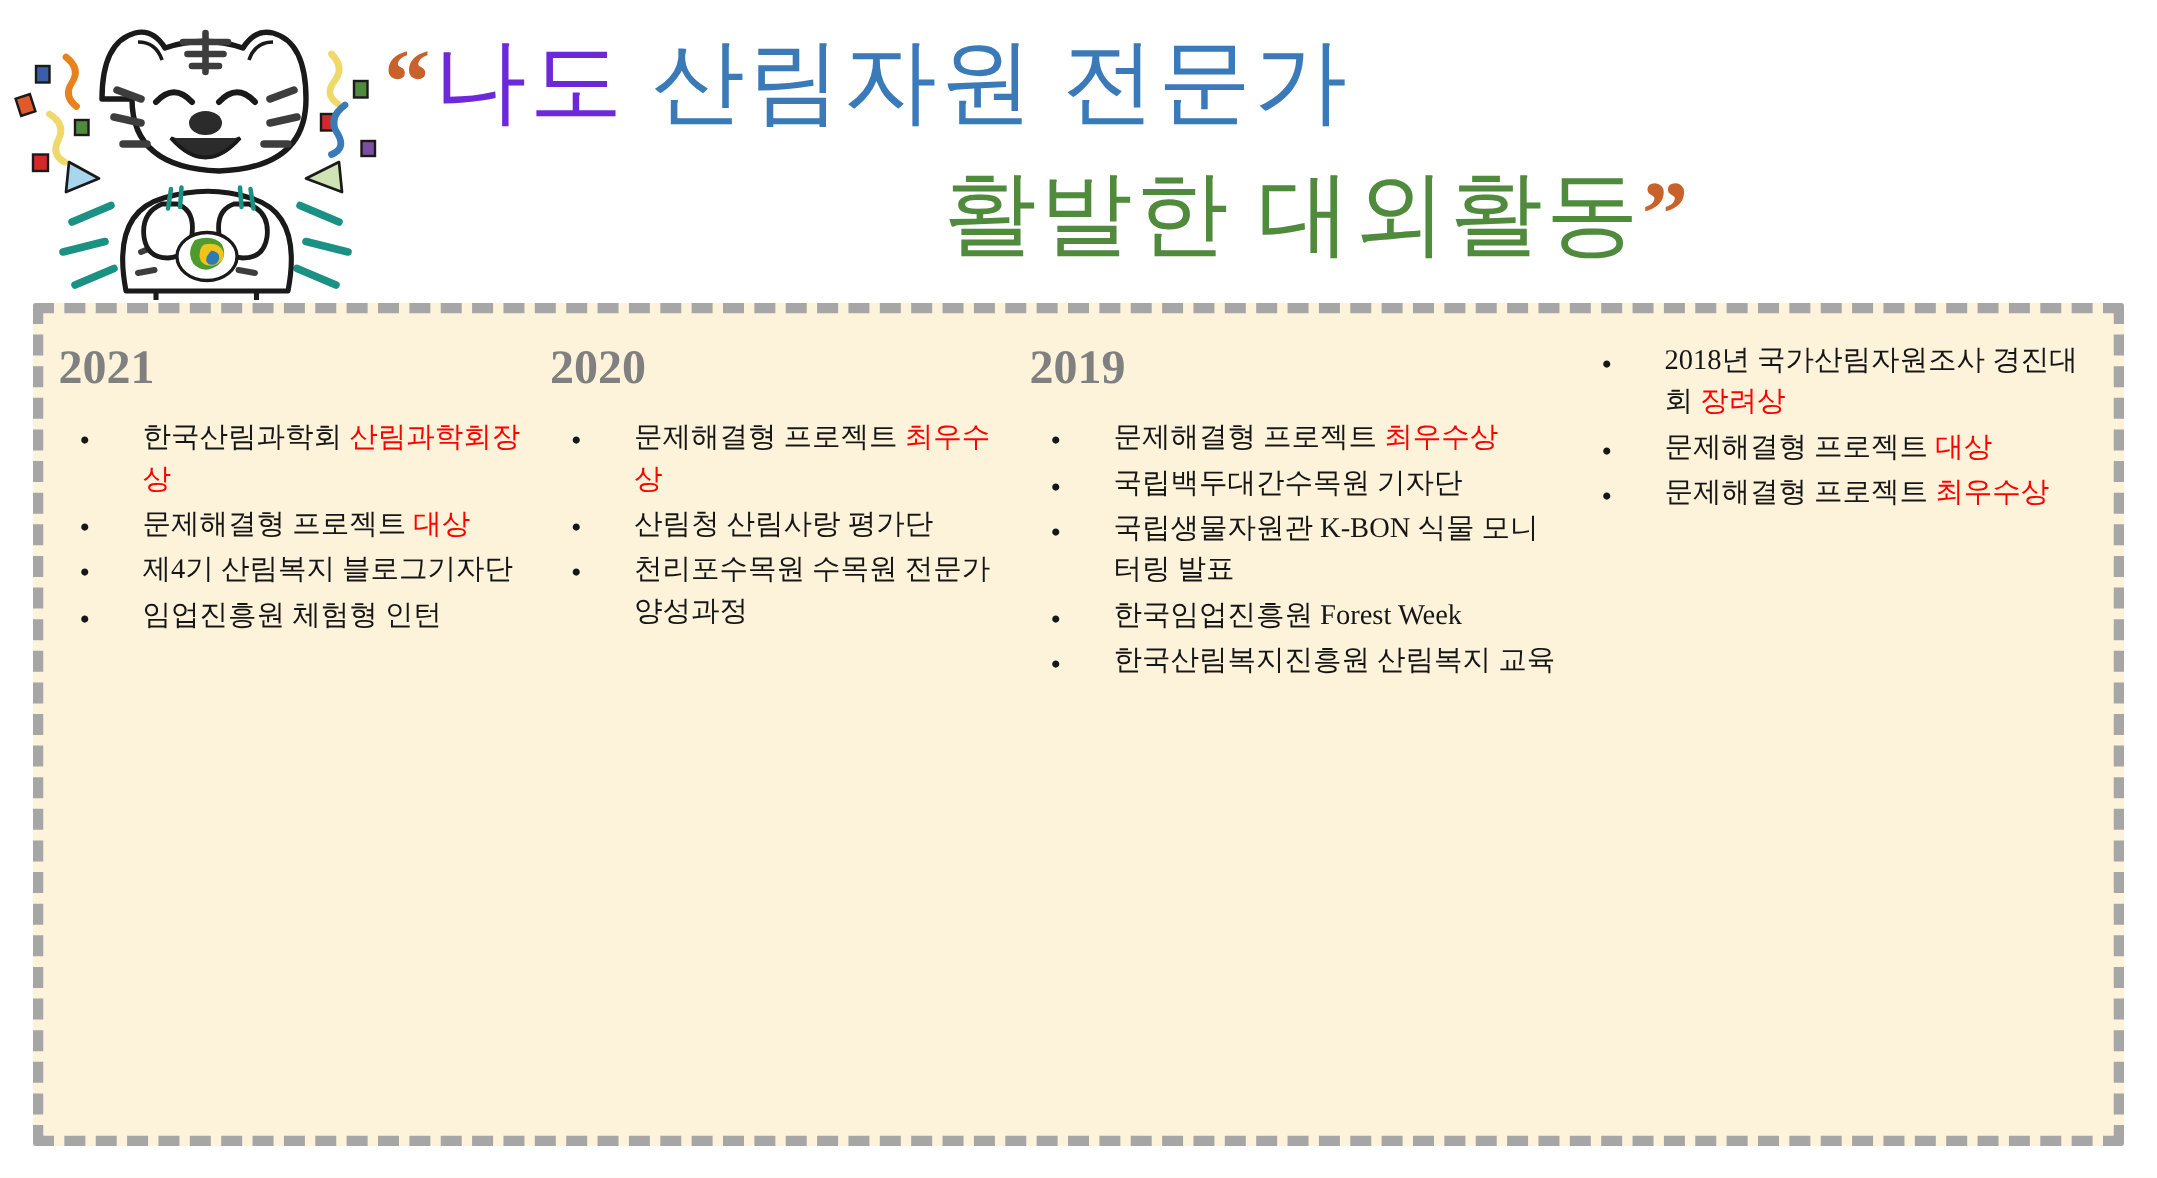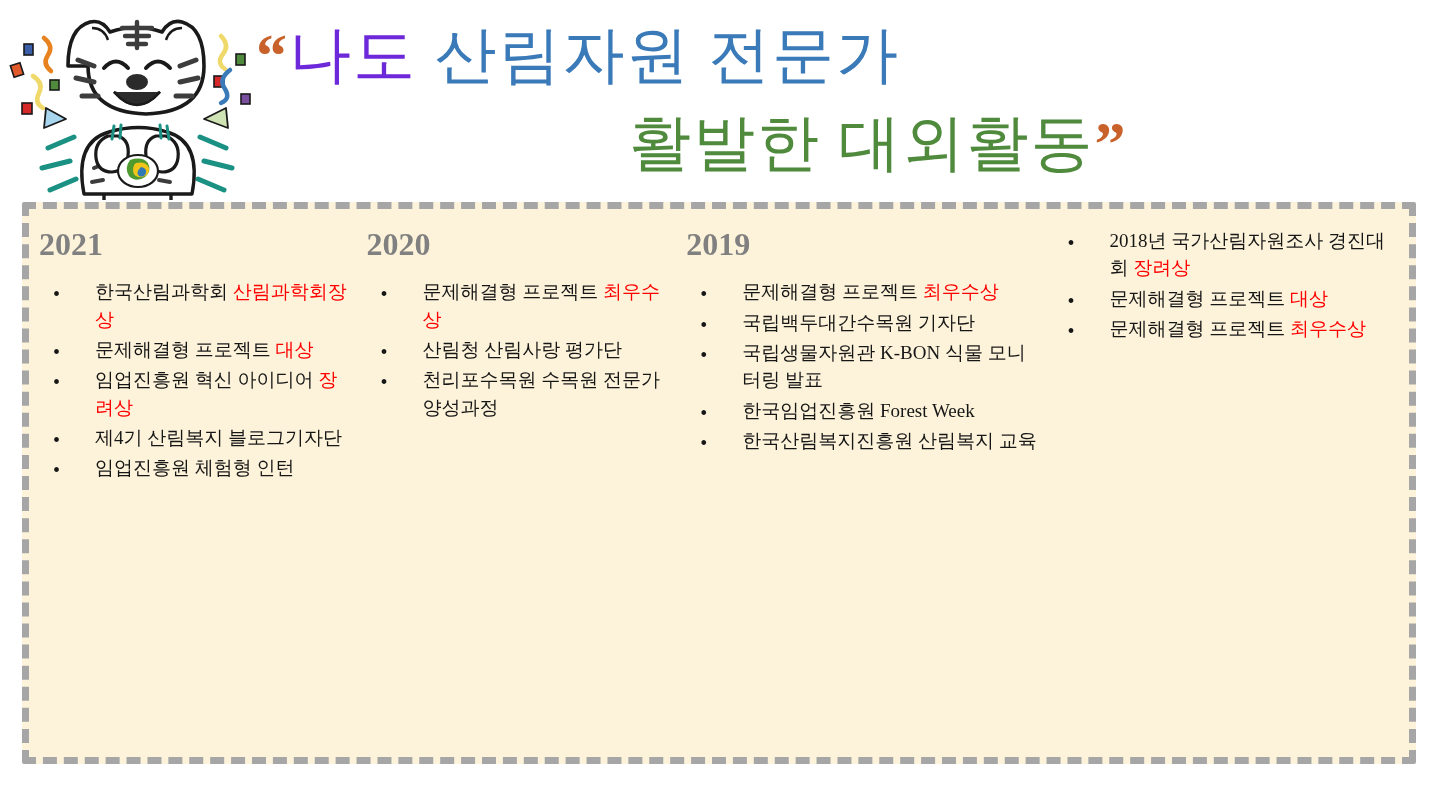--- a/index.html
+++ b/index.html
@@ -239,21 +239,20 @@
 </div>
 
 <div class="panel">
   <div class="columns">
 
     <div class="col col-0">
       <div class="year">2021</div>
       <ul class="items">
         <li class="item"><span>한국산림과학회 </span><span class="award">산림과학회장상</span></li>
         <li class="item"><span>문제해결형 프로젝트 </span><span class="award">대상</span></li>
-        <li class="item"><span>임업진흥원 혁신 아이디어 </span><span class="award">장려상</span></li>
         <li class="item"><span>제4기 산림복지 블로그기자단</span><span class="award"></span></li>
         <li class="item"><span>임업진흥원 체험형 인턴</span><span class="award"></span></li>
       </ul>
     </div>
 
     <div class="col col-1">
       <div class="year">2020</div>
       <ul class="items">
         <li class="item"><span>문제해결형 프로젝트 </span><span class="award">최우수상</span></li>
         <li class="item"><span>산림청 산림사랑 평가단</span><span class="award"></span></li>

